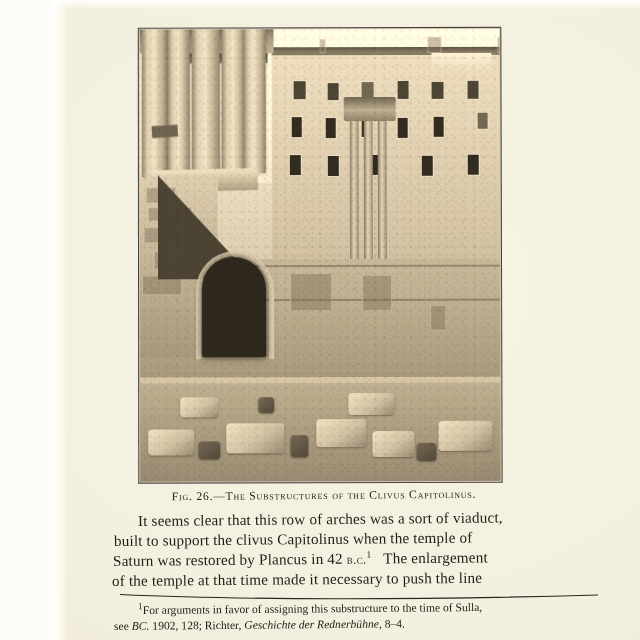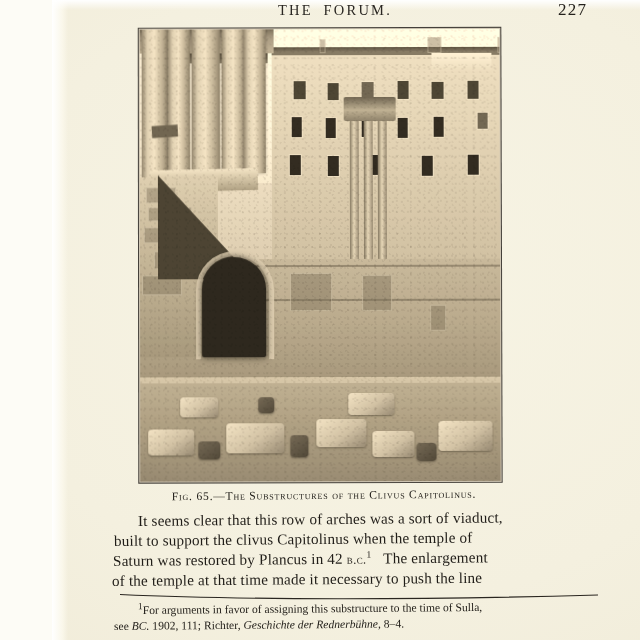--- a/index.html
+++ b/index.html
@@ -418,24 +418,20 @@
 </style>
 </head>
 <body>
 
 <div class="page">
 
   <div class="paper"></div>
   <div class="paper-edge-left"></div>
   <div class="paper-edge-top"></div>
 
-  <div class="runhead">
-    <div class="runhead-title">THE FORUM.</div>
-    <div class="runhead-pageno">227</div>
-  </div>
 
   <div class="figure">
     <div class="figure-frame">
       <div class="plate">
 
         <div class="sky"></div>
 
         <div class="facade-roofline"></div>
         <div class="facade">
           <div class="facade-upper-wall"></div>
@@ -531,34 +527,34 @@
           <div class="rubble dark" style="left:118px; top:14px; width:16px; height:16px;"></div>
         </div>
 
         <div class="grain"></div>
         <div class="vignette"></div>
       </div>
     </div>
   </div>
 
   <div class="caption">
-    <span class="sc">Fig. 65.</span><span>—</span><span class="sc">The Substructures of the Clivus Capitolinus.</span>
+    <span class="sc">Fig. 26.</span><span>—</span><span class="sc">The Substructures of the Clivus Capitolinus.</span>
   </div>
 
   <div class="body">
     <div class="bl l1">It seems clear that this row of arches was a sort of viaduct,</div>
     <div class="bl l2">built to support the clivus Capitolinus when the temple of</div>
     <div class="bl l3"><span>Saturn was restored by Plancus in 42 </span><span class="smcap">b.c.</span><sup class="fn">1</sup>&nbsp;&nbsp;&nbsp;<span>The enlargement</span></div>
     <div class="bl l4">of the temple at that time  made it necessary  to push the  line</div>
   </div>
 
   <div class="fnrule">
     <svg width="478" height="8" viewBox="0 0 478 8" xmlns="http://www.w3.org/2000/svg">
       <path d="M0 1.5 C 120 7, 300 7, 478 2" stroke="#2a2620" stroke-width="1.1" fill="none"></path>
     </svg>
   </div>
 
   <div class="footnote">
     <div class="fl f1"><sup class="fn">1</sup><span>For arguments in favor of assigning this substructure to the time of Sulla,</span></div>
-    <div class="fl f2"><span>see </span><span class="it">BC.</span><span> 1902, 111; Richter, </span><span class="it">Geschichte der Rednerbühne</span><span>, 8–4.</span></div>
+    <div class="fl f2"><span>see </span><span class="it">BC.</span><span> 1902, 128; Richter, </span><span class="it">Geschichte der Rednerbühne</span><span>, 8–4.</span></div>
   </div>
 
 </div>
 
 </body></html>

